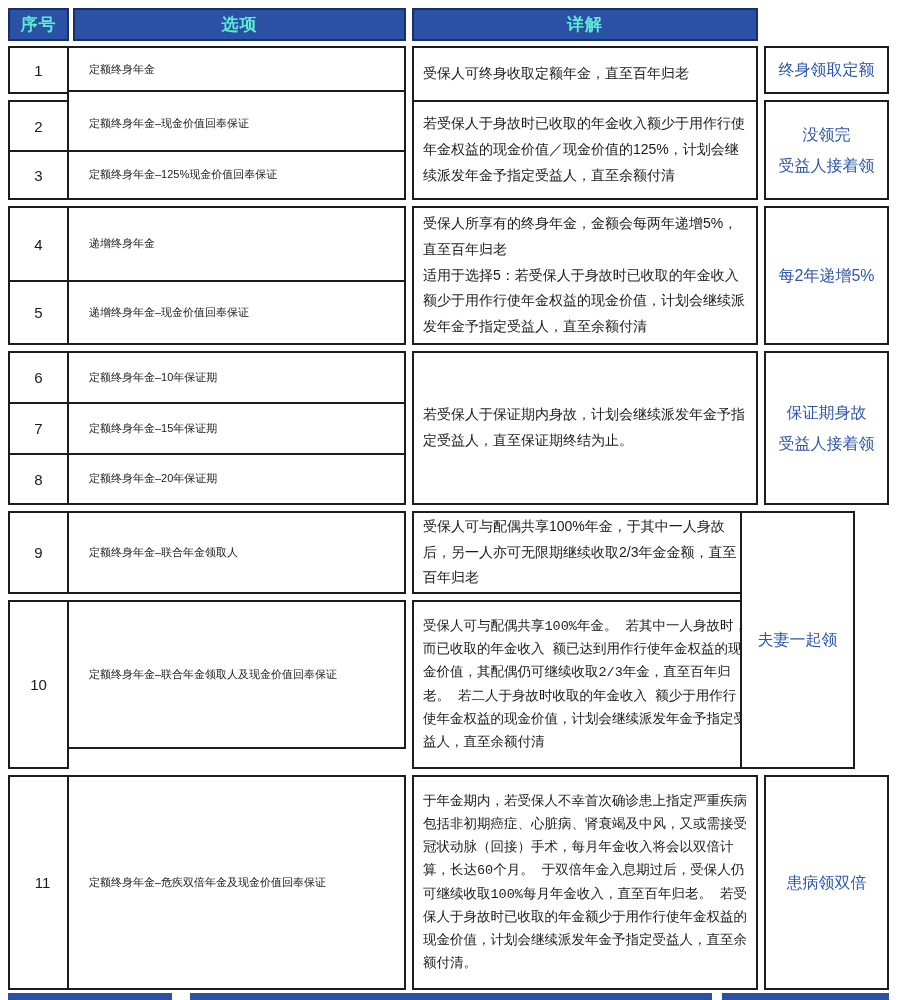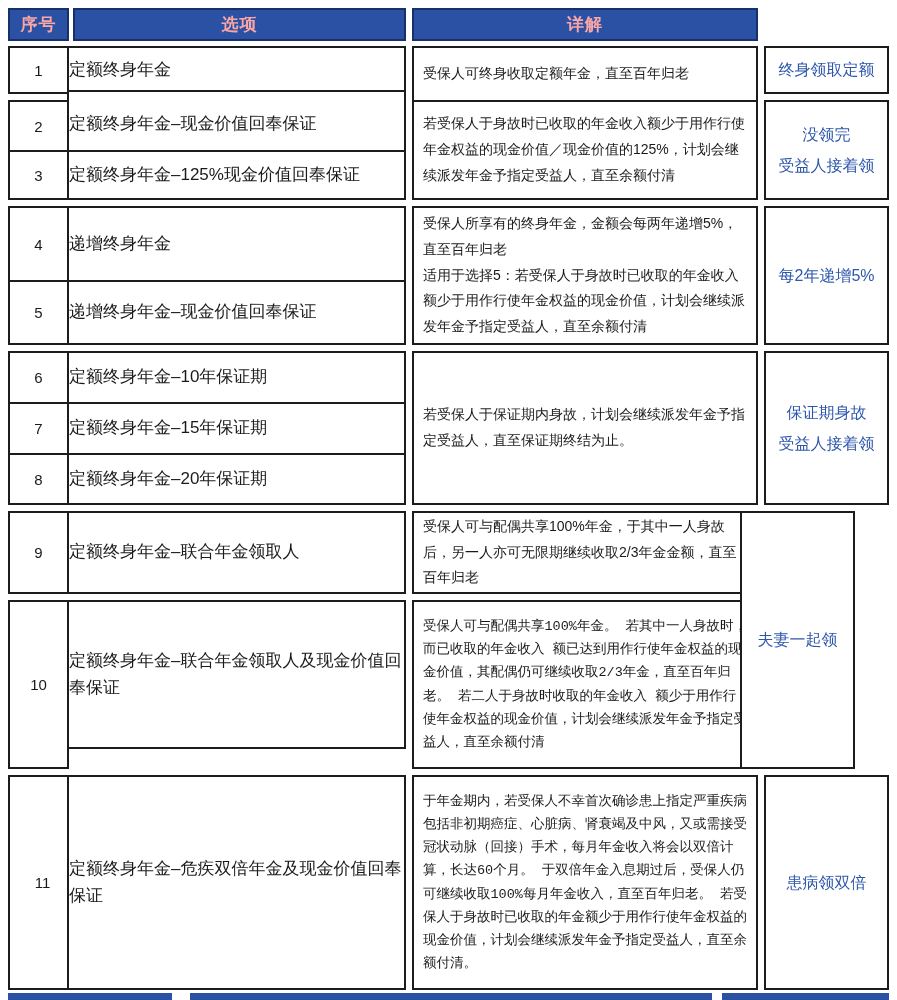--- a/index.html
+++ b/index.html
@@ -17,33 +17,33 @@
     border: 2px solid #1c1c1c;
     background: #ffffff;
     display: flex;
     align-items: center;
     color: #1a1a1a;
     overflow: hidden;
   }
   .hdr {
     background: #2a51a3;
     border: 2px solid #17306b;
-    color: #fca5a5;
+    color: #5eead4;
     font-weight: bold;
     font-size: 17px;
     justify-content: center;
     letter-spacing: 1px;
   }
   .seq {
     justify-content: center;
     font-size: 15px;
   }
   .option {
-    font-size: 17px;
-    padding: 2px 0;
+    font-size: 11px;
+    padding: 2px 20px;
     line-height: 1.55;
     justify-content: flex-start;
   }
   .detail {
     font-size: 14px;
     line-height: 1.85;
     padding: 4px 9px;
     white-space: pre-line;
     justify-content: flex-start;
   }

